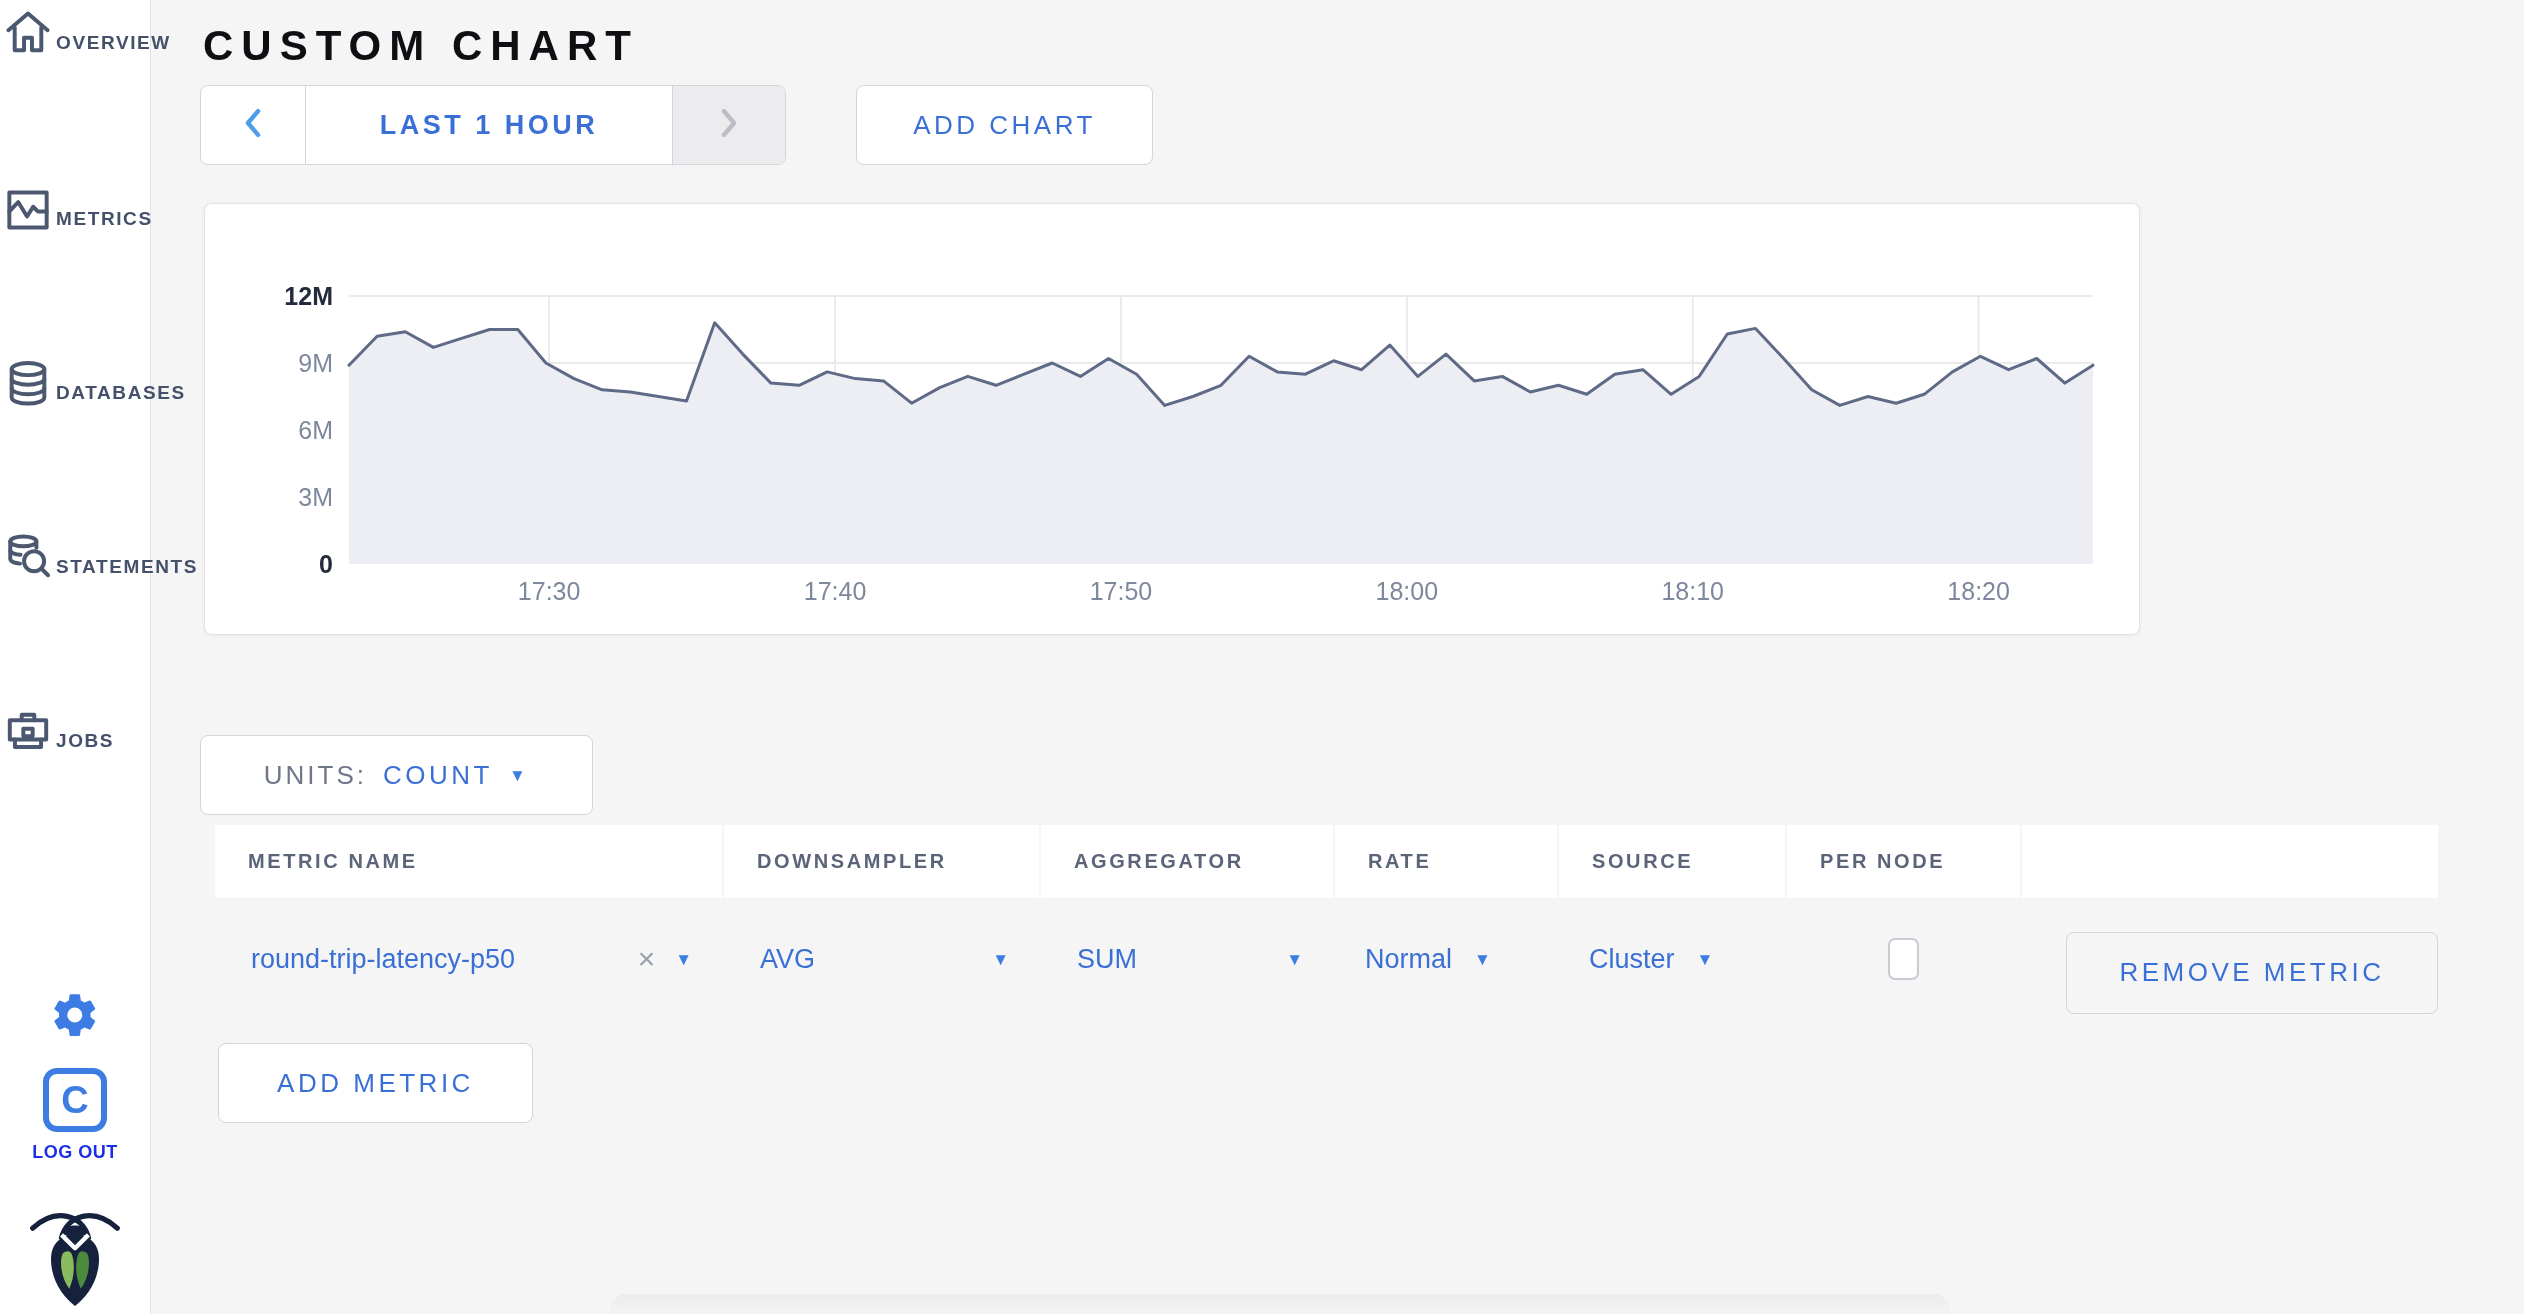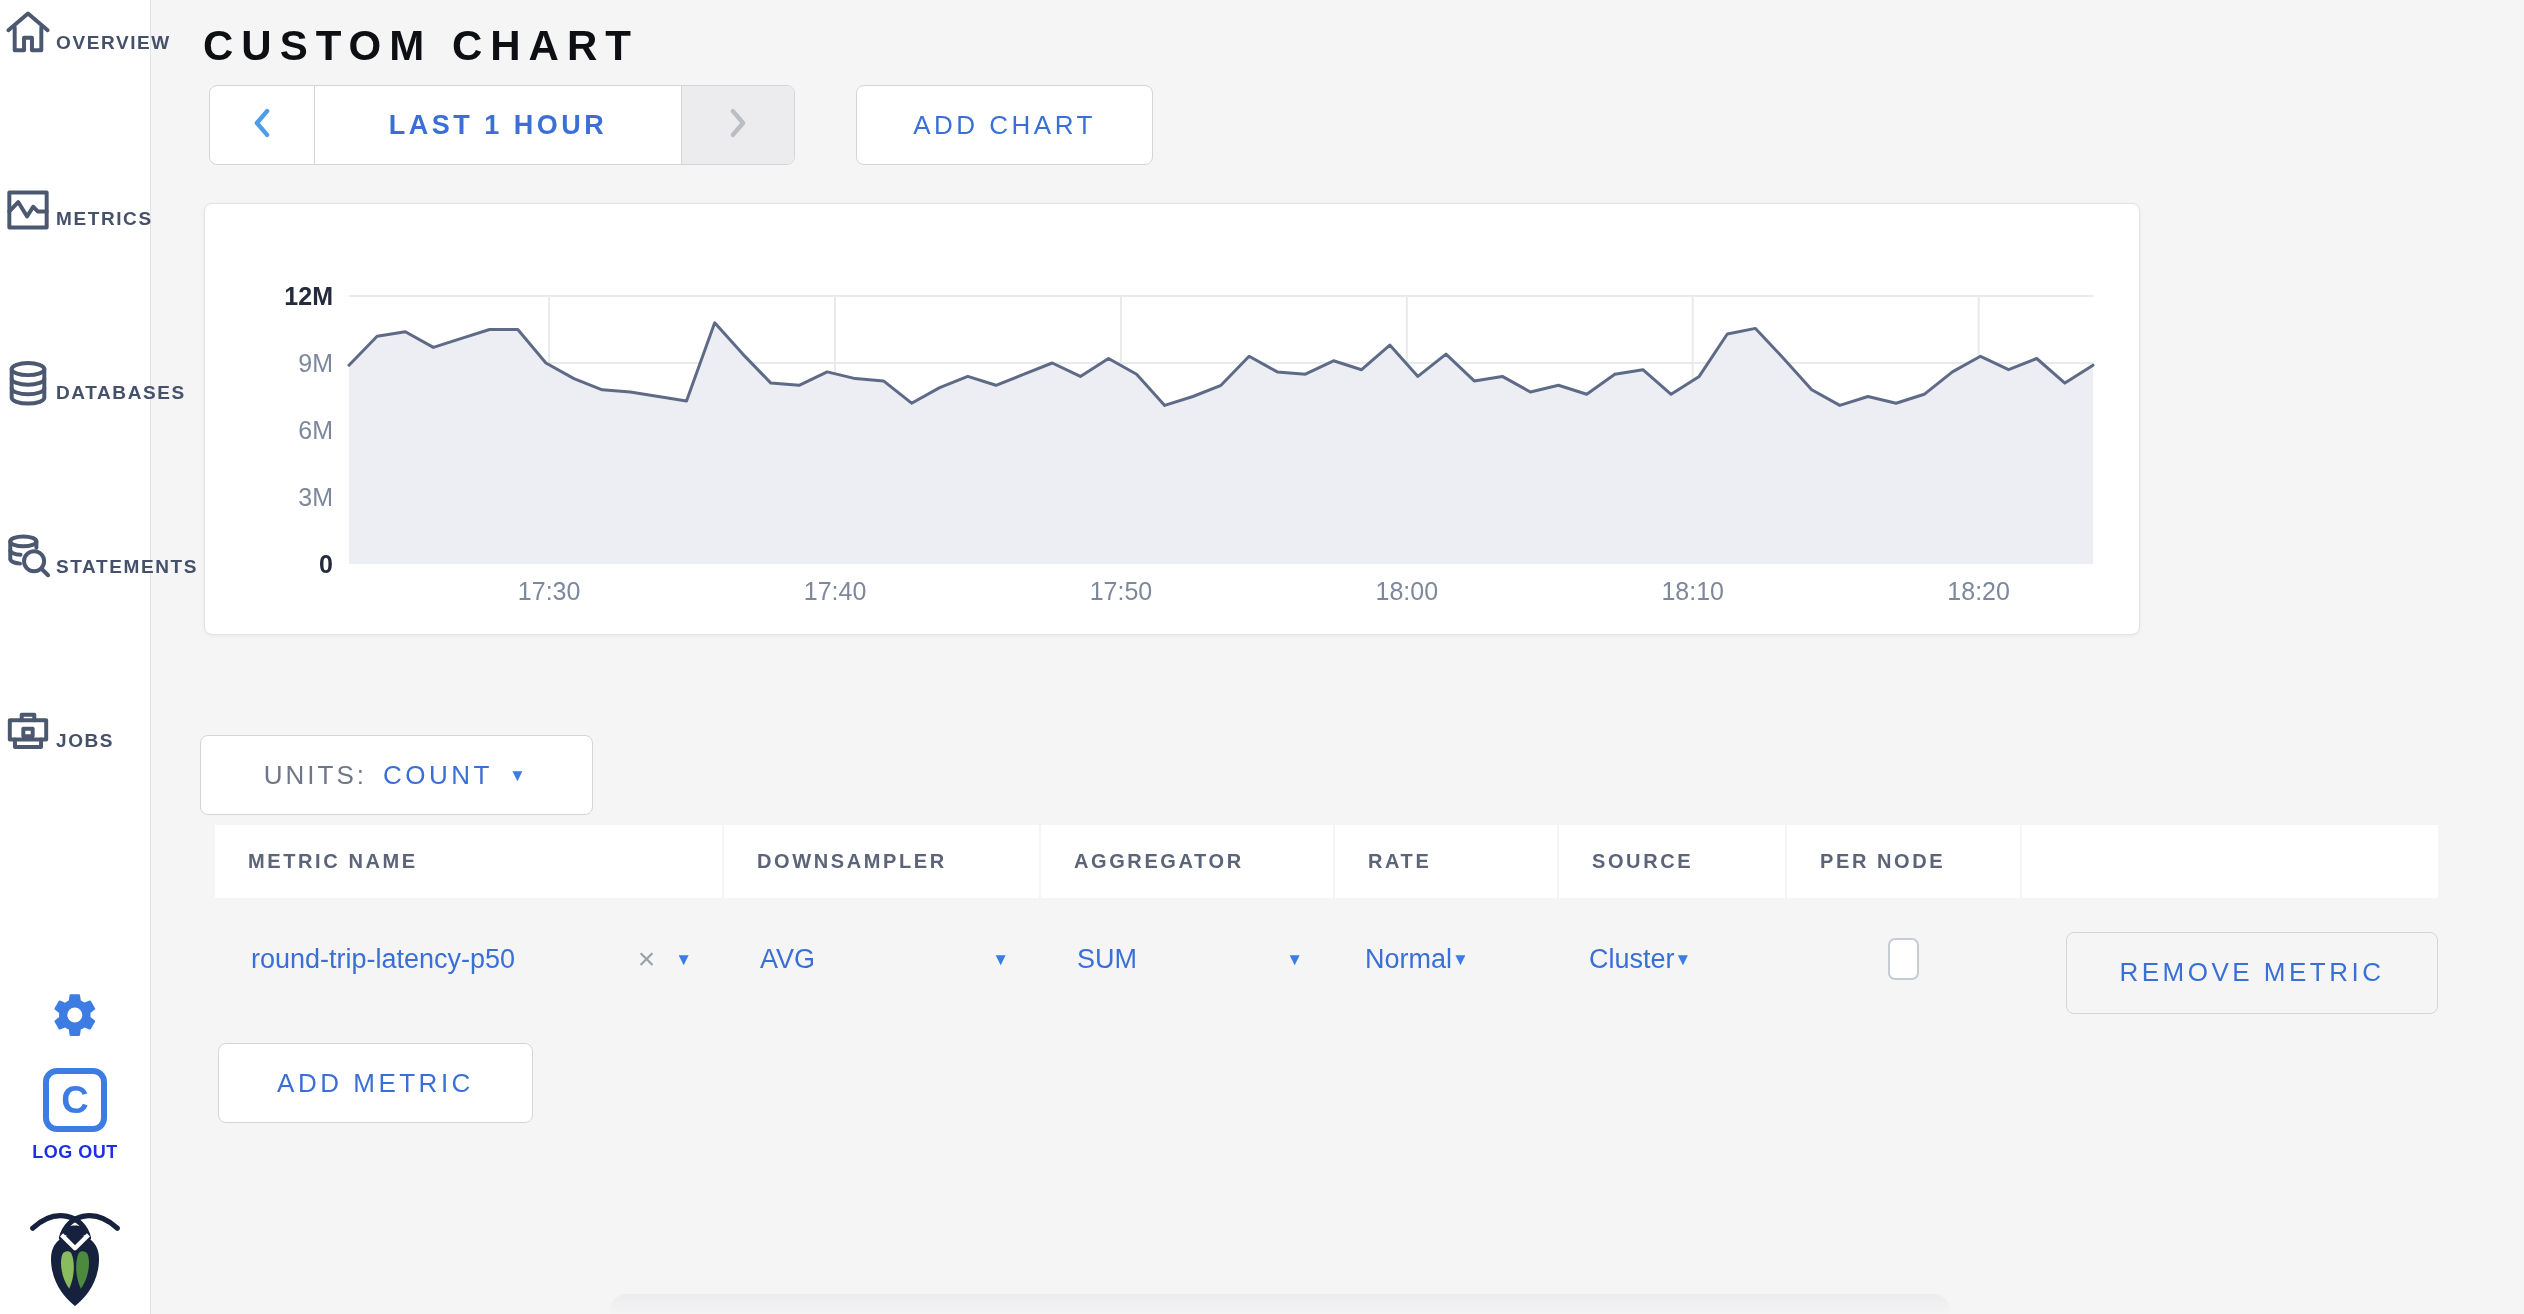--- a/index.html
+++ b/index.html
@@ -21,21 +21,21 @@
   .c-box{width:52px;height:52px;border:6px solid #3d7ce2;border-radius:14px;display:flex;
          align-items:center;justify-content:center;font-size:38px;font-weight:bold;color:#3d7ce2;}
   .logout .lbl{margin-top:10px;font-size:18px;font-weight:bold;letter-spacing:.5px;color:#1c2fe8;}
   .bug{position:absolute;left:27px;top:1203px;width:96px;height:106px;}
 
   
   .page-title{position:absolute;left:203px;top:-6px;font-size:42px;font-weight:bold;
               letter-spacing:8px;color:#0e0f13;}
   .timewindow{position:absolute;left:200px;top:85px;height:80px;display:flex;align-items:stretch;
               background:#fff;border:1px solid #d4d5da;border-radius:8px;overflow:hidden;
-              box-sizing:border-box;margin-left:9px;}
+              box-sizing:border-box;}
   .tw-seg{display:flex;align-items:center;justify-content:center;cursor:pointer;}
   .tw-prev{width:104px;border-right:1px solid #d4d5da;}
   .tw-label{width:366px;color:#3a6fd6;font-size:27px;font-weight:600;letter-spacing:3.5px;}
   .tw-next{width:112px;background:#ececee;border-left:1px solid #d4d5da;}
   .btn{background:#fff;border:1px solid #d4d5da;border-radius:8px;color:#3a6fd6;
        font-family:inherit;font-size:26px;letter-spacing:3.5px;cursor:pointer;}
   .add-chart{position:absolute;left:856px;top:85px;width:297px;height:80px;}
 
   
   .chart-card{position:absolute;left:204px;top:203px;width:1934px;height:430px;background:#fff;
@@ -55,21 +55,21 @@
                 column-gap:2px;row-gap:2px;}
   .th{background:#fff;height:73px;display:flex;align-items:center;padding-left:33px;
       box-sizing:border-box;font-size:20px;font-weight:bold;letter-spacing:2.6px;color:#5b6478;}
   .td{height:118px;display:flex;align-items:center;box-sizing:border-box;font-size:27px;
       color:#3a6fd6;}
   .cell-metric{justify-content:space-between;padding-left:36px;padding-right:30px;}
   .cell-metric .ops{display:flex;align-items:center;gap:20px;}
   .x-icon{color:#9aa0ab;font-size:30px;cursor:pointer;line-height:1;}
   .caret{color:#3b7de2;font-size:17px;cursor:pointer;line-height:1;}
   .cell-dd{justify-content:space-between;padding-left:36px;padding-right:30px;cursor:pointer;}
-  .cell-inline{padding-left:30px;cursor:pointer;}
+  .cell-inline{padding-left:30px;gap:22px;cursor:pointer;}
   .cell-center{justify-content:center;}
   .checkbox{width:27px;height:38px;background:#fff;border:2px solid #c7cbd3;border-radius:7px;
             cursor:pointer;}
   .remove-metric{width:372px;height:82px;margin-left:44px;background:transparent;margin-top:27px;}
   .add-metric{position:absolute;left:218px;top:1043px;width:315px;height:80px;background:#fff;}
 
   .bottom-sheen{position:absolute;left:610px;top:1294px;width:1340px;height:20px;
                 border-radius:16px 16px 0 0;background:linear-gradient(180deg,#ececee,#f4f4f5);}
 </style>
 </head>

